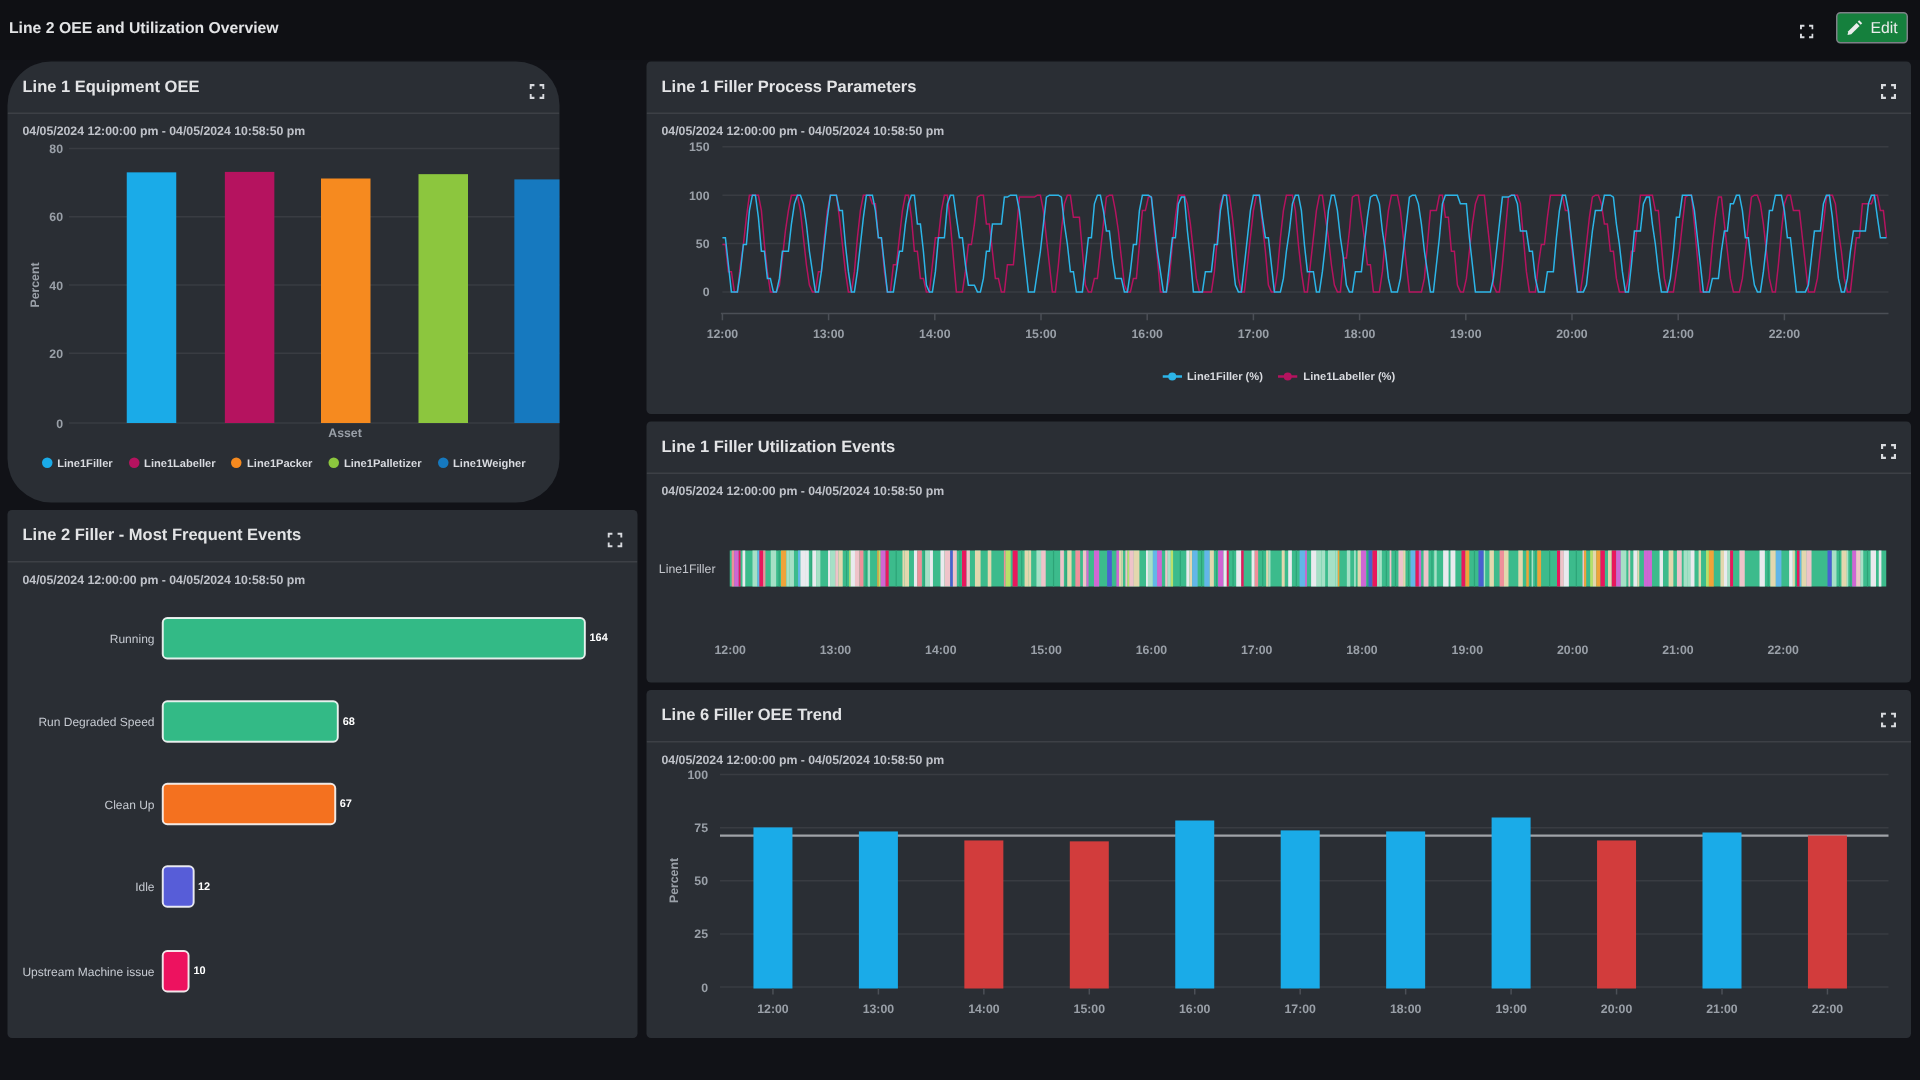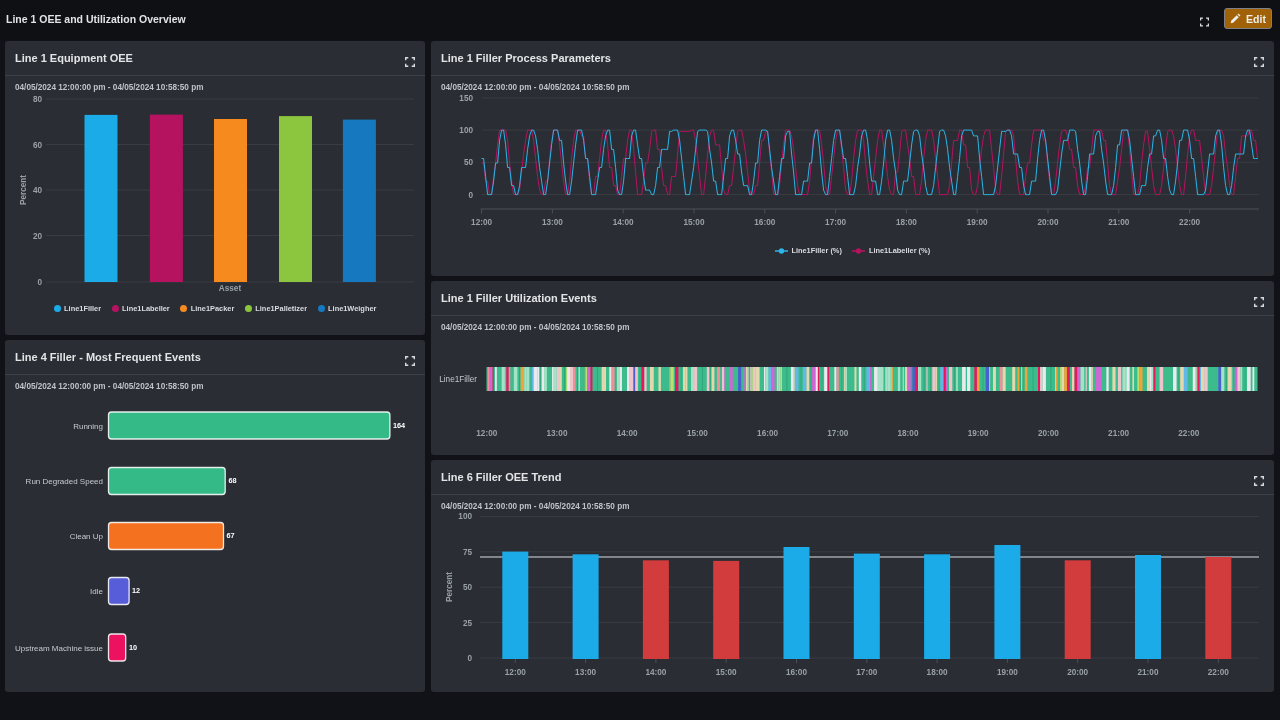--- a/index.html
+++ b/index.html
@@ -8,39 +8,39 @@
 .phead { position:absolute; left:0; top:0; right:0; height:35px; border-bottom:1px solid rgba(255,255,255,0.09); }
 .phead .t { position:absolute; left:10px; top:11px; font-size:11px; font-weight:bold; color:#e3e4e6; }
 .pico { position:absolute; right:10px; top:12px; }
 .date { position:absolute; left:10px; top:42px; font-size:8.2px; font-weight:bold; color:#bfc2c9; }
 svg text.ax { font-family:"Liberation Sans",sans-serif; font-size:8.2px; font-weight:bold; fill:#9aa0a8; }
 svg line.grid { stroke:rgba(255,255,255,0.07); stroke-width:1; }
 svg line.axl { stroke:#4b4f56; stroke-width:1; }
 .leg { position:absolute; left:0; right:0; display:flex; justify-content:center; gap:10.5px; }
 .leg .it { display:flex; align-items:center; gap:3.5px; font-size:7.4px; font-weight:bold; color:#d9dbe0; }
 .dot { width:7px; height:7px; border-radius:50%; }
-.ebtn { position:absolute; right:8px; top:8px; width:48px; height:21px; border:1px solid #7e8087; border-radius:3px; display:flex; align-items:center; justify-content:center; gap:5px; color:#eceded; font-size:10.5px; font-weight:bold; background:#a16207; }
+.ebtn { position:absolute; right:8px; top:8px; width:48px; height:21px; border:1px solid #7e8087; border-radius:3px; display:flex; align-items:center; justify-content:center; gap:5px; color:#eceded; font-size:10.5px; font-weight:normal; background:#15803d; }
 .fsbtn { position:absolute; right:71px; top:13px; }
 </style></head>
 <body>
 <div class="topbar">
-  <div class="ttl">Line 1 OEE and Utilization Overview</div>
+  <div class="ttl">Line 2 OEE and Utilization Overview</div>
   <div class="fsbtn"><svg width="9" height="10" viewBox="0 0 14 14" fill="none" stroke="#d8dade" stroke-width="2">
         <path d="M1 4.6V1h3.6"></path>
         <path d="M9.4 1H13v3.6"></path>
         <path d="M13 9.4V13H9.4"></path>
         <path d="M4.6 13H1V9.4"></path>
       </svg></div>
   <div class="ebtn"><svg width="11" height="11" viewBox="0 0 16 16" fill="#eceded">
         <path d="M12.3 0.8 15.2 3.7 13.8 5.1 10.9 2.2Z"></path>
         <path d="M9.8 3.3 12.7 6.2 4.6 14.3 1 15 1.7 11.4Z"></path>
       </svg>Edit</div>
 </div>
 
-<div class="panel" style="left:5px; top:41px; width:420px; height:294px;">
+<div class="panel" style="left:5px; top:41px; width:368px; height:294px;border-radius:29px;">
   <div class="phead">
       <div class="t">Line 1 Equipment OEE</div>
       <div class="pico"><svg width="10" height="10" viewBox="0 0 14 14" fill="none" stroke="#d8dade" stroke-width="2">
           <path d="M1 4.6V1h3.6"></path>
           <path d="M9.4 1H13v3.6"></path>
           <path d="M13 9.4V13H9.4"></path>
           <path d="M4.6 13H1V9.4"></path>
         </svg></div>
     </div>
   <div class="date">04/05/2024 12:00:00 pm - 04/05/2024 10:58:50 pm</div>
@@ -67,21 +67,21 @@
     <span class="it"><span class="dot" style="background:#1aabe8"></span>Line1Filler</span>
     <span class="it"><span class="dot" style="background:#b5135f"></span>Line1Labeller</span>
     <span class="it"><span class="dot" style="background:#f68a1f"></span>Line1Packer</span>
     <span class="it"><span class="dot" style="background:#8cc63e"></span>Line1Palletizer</span>
     <span class="it"><span class="dot" style="background:#1679bf"></span>Line1Weigher</span>
   </div>
 </div>
 
 <div class="panel" style="left:5px; top:340px; width:420px; height:352px;">
   <div class="phead">
-      <div class="t">Line 4 Filler - Most Frequent Events</div>
+      <div class="t">Line 2 Filler - Most Frequent Events</div>
       <div class="pico"><svg width="10" height="10" viewBox="0 0 14 14" fill="none" stroke="#d8dade" stroke-width="2">
           <path d="M1 4.6V1h3.6"></path>
           <path d="M9.4 1H13v3.6"></path>
           <path d="M13 9.4V13H9.4"></path>
           <path d="M4.6 13H1V9.4"></path>
         </svg></div>
     </div>
   <div class="date">04/05/2024 12:00:00 pm - 04/05/2024 10:58:50 pm</div>
   <svg width="420" height="352" style="position:absolute;left:0;top:0;">
     <g font-family="Liberation Sans,sans-serif" font-size="8px" fill="#c6cad1" text-anchor="end">

